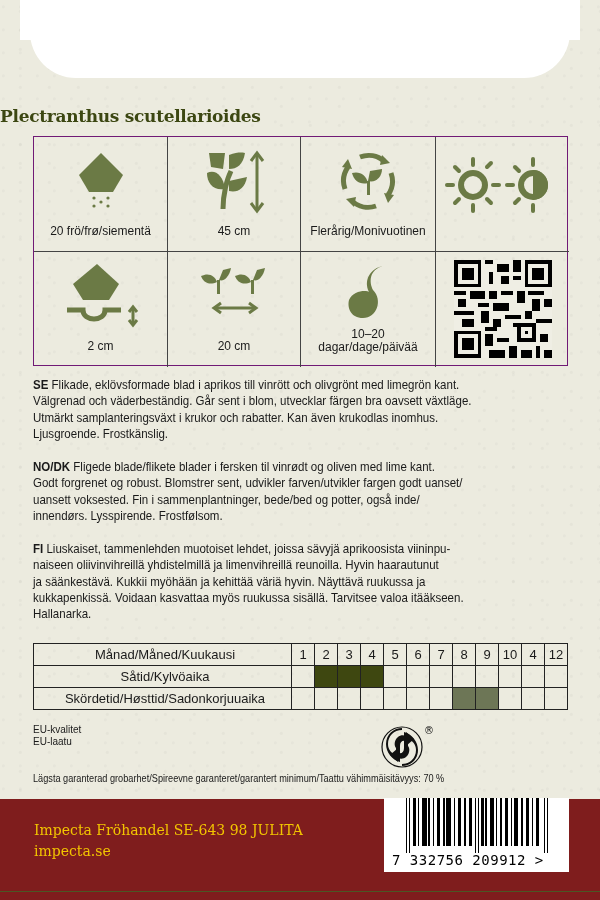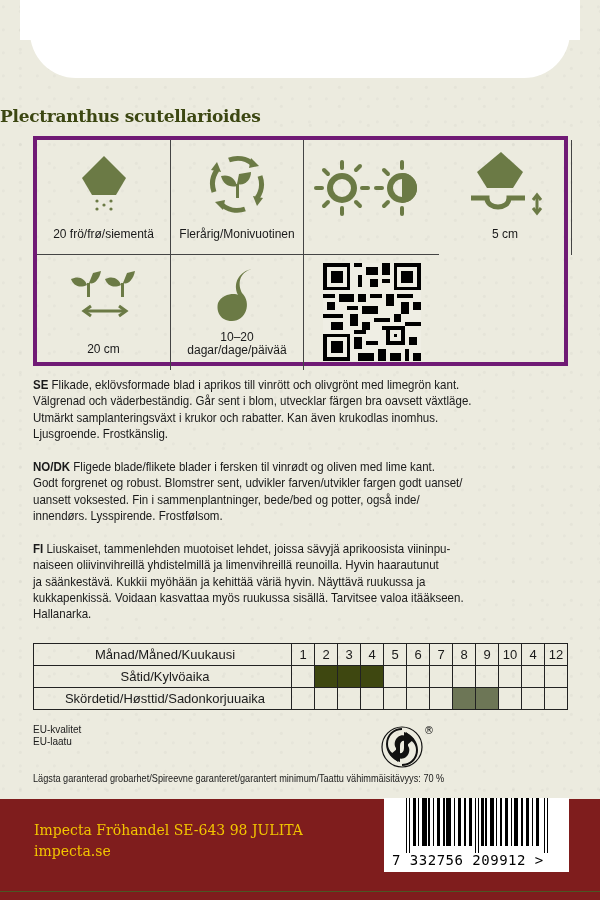--- a/index.html
+++ b/index.html
@@ -25,21 +25,21 @@
     content: ""; position: absolute; right: -10px; top: 0; width: 30px; height: 40px; background: #fff;
   }
   .title {
     position: absolute; top: 106px; left: 0; width: 600px; text-align: left;
     font-family: "DejaVu Serif", serif; font-weight: bold; font-size: 17px;
     color: #3c4712; letter-spacing: -0.3px;
   }
   .icon-grid {
     position: absolute; left: 33px; top: 136px; width: 535px; height: 230px;
     display: grid; grid-template-columns: 134px 133px 135px 133px; grid-template-rows: 115px 115px;
-    border: 4px solid #701a75;
+    border: 1px solid #701a75;
     box-sizing: border-box;
   }
   .cell {
     border-right: 1px solid #444; border-bottom: 1px solid #444;
     position: relative; box-sizing: border-box;
   }
   .cell.last-col { border-right: none; }
   .cell.last-row { border-bottom: none; }
   .cell svg { position: absolute; left: 50%; transform: translateX(-50%); }
   .cell .lbl {
@@ -100,20 +100,33 @@
       <polygon points="30,6 52,28 42,45 18,45 8,28" fill="#6b7a45"></polygon>
       <circle cx="23" cy="51" r="1.6" fill="#6b7a45"></circle>
         <circle cx="37" cy="51" r="1.6" fill="#6b7a45"></circle>
       <circle cx="30" cy="55" r="1.6" fill="#6b7a45"></circle>
         <circle cx="23" cy="59" r="1.6" fill="#6b7a45"></circle>
       <circle cx="37" cy="59" r="1.6" fill="#6b7a45"></circle>
     </svg>
     <div class="lbl" style="top:88px">20 frö/frø/siementä</div>
   </div>
 
+  <div class="cell">
+    <svg width="70" height="70" viewBox="0 0 70 70" style="top:12px">
+      <path d="M24 60 C24 45 28 30 32 22" stroke="#6b7a45" stroke-width="5" fill="none"></path>
+      <path d="M10 4 L26 4 L24 20 L12 18 Z" fill="#6b7a45"></path>
+      <path d="M30 6 C40 2 46 4 46 4 C44 16 38 20 30 20 Z" fill="#6b7a45"></path>
+      <path d="M8 24 C16 20 24 26 26 40 C14 42 8 34 8 24 Z" fill="#6b7a45"></path>
+      <path d="M30 32 L48 28 C46 40 38 44 30 42 Z" fill="#6b7a45"></path>
+      <line x1="58" y1="6" x2="58" y2="60" stroke="#6b7a45" stroke-width="3"></line>
+      <polyline points="52,12 58,4 64,12" stroke="#6b7a45" stroke-width="3" fill="none"></polyline>
+      <polyline points="52,54 58,62 64,54" stroke="#6b7a45" stroke-width="3" fill="none"></polyline>
+    </svg>
+    <div class="lbl" style="top:88px">45 cm</div>
+  </div>
 
   <div class="cell">
     <svg width="60" height="60" viewBox="0 0 60 60" style="top:14px">
       <g fill="none" stroke="#6b7a45" stroke-width="5">
         <path d="M22 6 A24 24 0 0 1 46 10"></path>
         <path d="M53 22 A24 24 0 0 1 50 44"></path>
         <path d="M38 55 A24 24 0 0 1 14 50"></path>
         <path d="M7 38 A24 24 0 0 1 10 16"></path>
       </g>
       <g fill="#6b7a45">
@@ -153,21 +166,21 @@
   </div>
 
   <div class="cell last-row">
     <svg width="80" height="70" viewBox="0 0 80 70" style="top:8px">
       <polygon points="36,4 58,24 48,40 22,40 12,24" fill="#6b7a45"></polygon>
       <path d="M6 50 L22 50 C22 62 44 62 44 50 L60 50" stroke="#6b7a45" stroke-width="5" fill="none"></path>
       <line x1="72" y1="48" x2="72" y2="64" stroke="#6b7a45" stroke-width="3"></line>
       <polyline points="68,52 72,47 76,52" stroke="#6b7a45" stroke-width="3" fill="none"></polyline>
       <polyline points="68,60 72,65 76,60" stroke="#6b7a45" stroke-width="3" fill="none"></polyline>
     </svg>
-    <div class="lbl" style="top:88px">5 cm</div>
+    <div class="lbl" style="top:88px">2 cm</div>
   </div>
 
   <div class="cell last-row">
     <svg width="70" height="60" viewBox="0 0 70 60" style="top:14px">
       <g fill="#6b7a45">
         <path d="M2 10 C10 6 16 10 18 16 C10 20 4 16 2 10 Z"></path>
         <path d="M20 14 L24 4 L32 2 C30 12 24 16 20 14 Z"></path>
         <rect x="18" y="14" width="3" height="14"></rect>
         <path d="M36 10 C44 6 50 10 52 16 C44 20 38 16 36 10 Z"></path>
         <path d="M54 14 L58 4 L66 2 C64 12 58 16 54 14 Z"></path>

